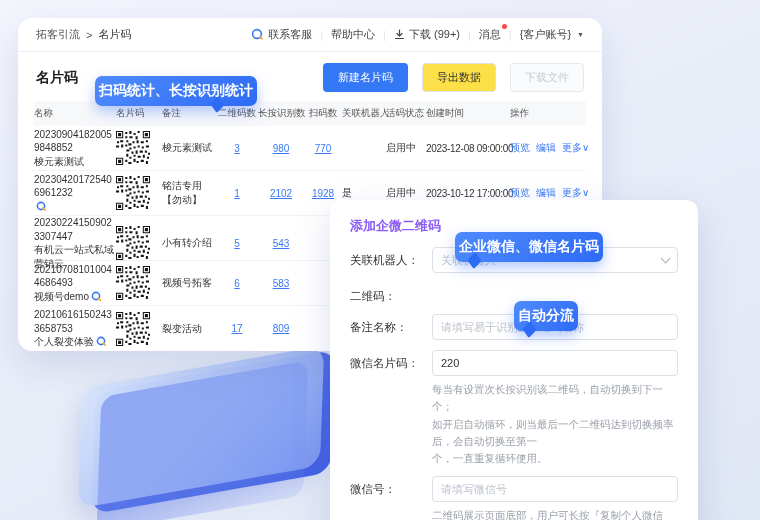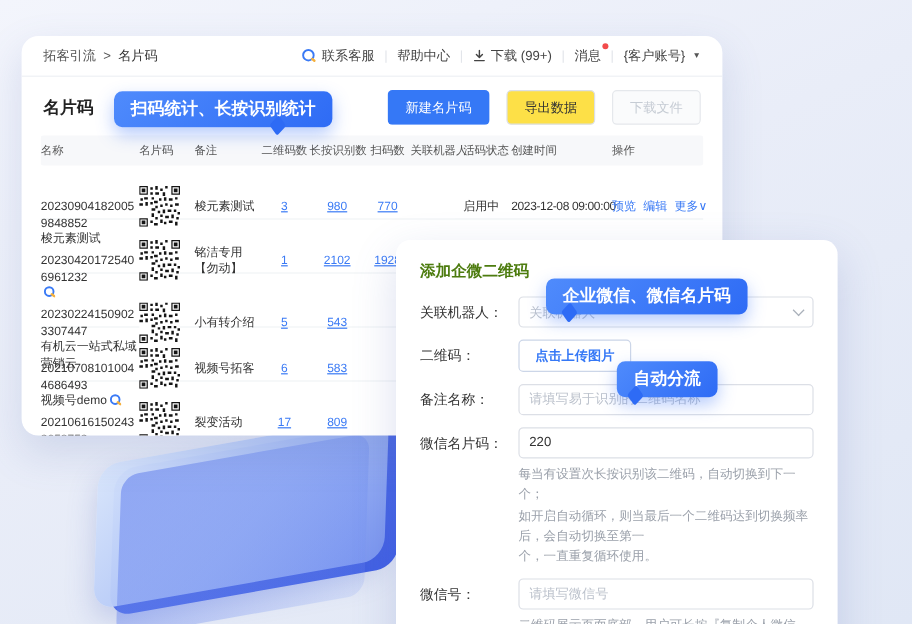--- a/index.html
+++ b/index.html
@@ -13,21 +13,21 @@
     transform:rotate(-10deg) skewX(-12deg);z-index:5;}
   .deco .back{position:absolute;left:14px;top:6px;right:-12px;bottom:-8px;
     background:linear-gradient(135deg,#5b7af2,#3f5fe8);border-radius:18px;}
   .deco .front{position:absolute;inset:0;border-radius:18px;
     background:linear-gradient(135deg,rgba(216,229,251,.97) 0%,rgba(170,192,246,.95) 55%,rgba(125,152,240,.93) 100%);
     box-shadow:0 10px 24px rgba(80,100,190,.25);}
   .deco .screen{position:absolute;left:20px;top:12px;right:16px;bottom:-26px;border-radius:14px;
     background:linear-gradient(135deg,rgba(95,125,238,.55),rgba(120,150,244,.15));}
 
   
-  .window{position:absolute;left:18px;top:30px;width:584px;height:333px;background:#fff;
+  .window{position:absolute;left:18px;top:18px;width:584px;height:333px;background:#fff;
     border-radius:14px;box-shadow:0 14px 34px rgba(90,110,180,.18);z-index:20;overflow:hidden;}
   .topbar{height:34px;display:flex;align-items:center;justify-content:space-between;
     padding:0 18px;border-bottom:1px solid #eef0f4;font-size:11px;color:#444;}
   .crumb{display:flex;align-items:center;gap:6px;color:#555;}
   .crumb .cur{color:#333;}
   .toplinks{display:flex;align-items:center;gap:8px;color:#444;}
   .toplinks .sep{color:#e2e5ea;}
   .lnk{display:flex;align-items:center;gap:4px;cursor:pointer;}
   .msg-wrap{position:relative;}
   .msg-dot{position:absolute;top:-3px;right:-6px;width:5px;height:5px;border-radius:50%;background:#f24b4b;}
@@ -41,43 +41,43 @@
   .btn.plain{background:#fde047;border-color:#dcdfe4;color:#333;}
   .btn.disabled{background:#fafbfc;border-color:#e5e8ec;color:#c6ccd4;cursor:default;}
 
   .table{margin:0 16px;}
   .cols{display:grid;grid-template-columns:80px 44px 54px 38px 46px 34px 42px 38px 82px 1fr;
     column-gap:2px;align-items:center;}
   .thead{height:25px;background:#f7f8fa;font-size:9.5px;color:#555;border-radius:2px;}
   .thead>div{white-space:nowrap;}
   .trow{height:45px;border-bottom:1px solid #f1f3f6;font-size:10px;color:#333;}
   .trow:last-child{border-bottom:none;}
-  .namecell{line-height:1.35;word-break:break-all;color:#333;margin-top:28px;}
+  .namecell{line-height:1.35;word-break:break-all;color:#333;}
   .num{color:#3a7af5;text-decoration:underline;text-align:center;}
   .ctr{text-align:center;}
   .timecell{white-space:nowrap;letter-spacing:-.3px;}
   .ops{display:flex;gap:6px;color:#3a7af5;white-space:nowrap;align-items:center;}
   .ops span{cursor:pointer;}
   .qr{width:34px;height:34px;display:block;}
   .logo-ic{display:inline-block;vertical-align:-1px;margin-left:2px;}
 
   
   .callout{position:absolute;z-index:40;color:#fff;font-size:14px;font-weight:bold;
-    background:linear-gradient(135deg,#4f8bfc,#2e6bf5);border-radius:7px;padding:6px 14px;
+    background:linear-gradient(135deg,#4f8bfc,#2e6bf5);border-radius:7px;padding:6px 4px;
     box-shadow:0 6px 14px rgba(46,107,245,.35);white-space:nowrap;}
   .callout .tip{position:absolute;width:11px;height:11px;background:#2e6bf5;
     transform:rotate(55deg) skewX(12deg);bottom:-4px;border-radius:2px;}
   .c1{left:95px;top:76px;}  .c1 .tip{left:72%;}
   .c2{left:455px;top:232px;} .c2 .tip{left:14px;}
   .c3{left:514px;top:301px;} .c3 .tip{left:10px;}
 
   
   .panel{position:absolute;left:330px;top:200px;width:368px;background:#fff;border-radius:12px;
     box-shadow:0 14px 36px rgba(90,110,180,.22);z-index:30;padding:17px 20px 16px;}
-  .panel h2{font-size:13px;color:#4d7c0f;margin-bottom:12px;}
+  .panel h2{font-size:13px;color:#8b5cf6;margin-bottom:12px;}
   .frow{display:flex;margin-bottom:10px;}
   .flabel{width:82px;flex:none;font-size:11.5px;color:#333;padding-top:6px;}
   .fctl{flex:1;}
   .inp,.sel{width:100%;height:26px;border:1px solid #dcdfe6;border-radius:4px;padding:0 8px;
     font-size:11px;color:#333;background:#fff;font-family:inherit;}
   .inp::placeholder{color:#bcc2cc;}
   .sel{display:flex;align-items:center;justify-content:space-between;color:#bcc2cc;cursor:pointer;}
   .sel .chev{width:7px;height:7px;border-right:1.5px solid #a9b0ba;border-bottom:1.5px solid #a9b0ba;
     transform:rotate(45deg);margin-top:-4px;}
   .upload{display:inline-block;border:1px solid #ccd6e8;border-radius:4px;background:#fff;
@@ -297,23 +297,20 @@
       <div class="fctl">
         <div class="sel">
           <span>关联机器人</span>
           <span class="chev"></span>
         </div>
       </div>
     </div>
 
     <div class="frow">
       <div class="flabel">二维码：</div>
-      <div class="fctl">
-        <button class="upload">点击上传图片</button>
-      </div>
     </div>
 
     <div class="frow">
       <div class="flabel">备注名称：</div>
       <div class="fctl">
         <input class="inp" placeholder="请填写易于识别的二维码名称" style="">
       </div>
     </div>
 
     <div class="frow" style="margin-bottom:8px;">

